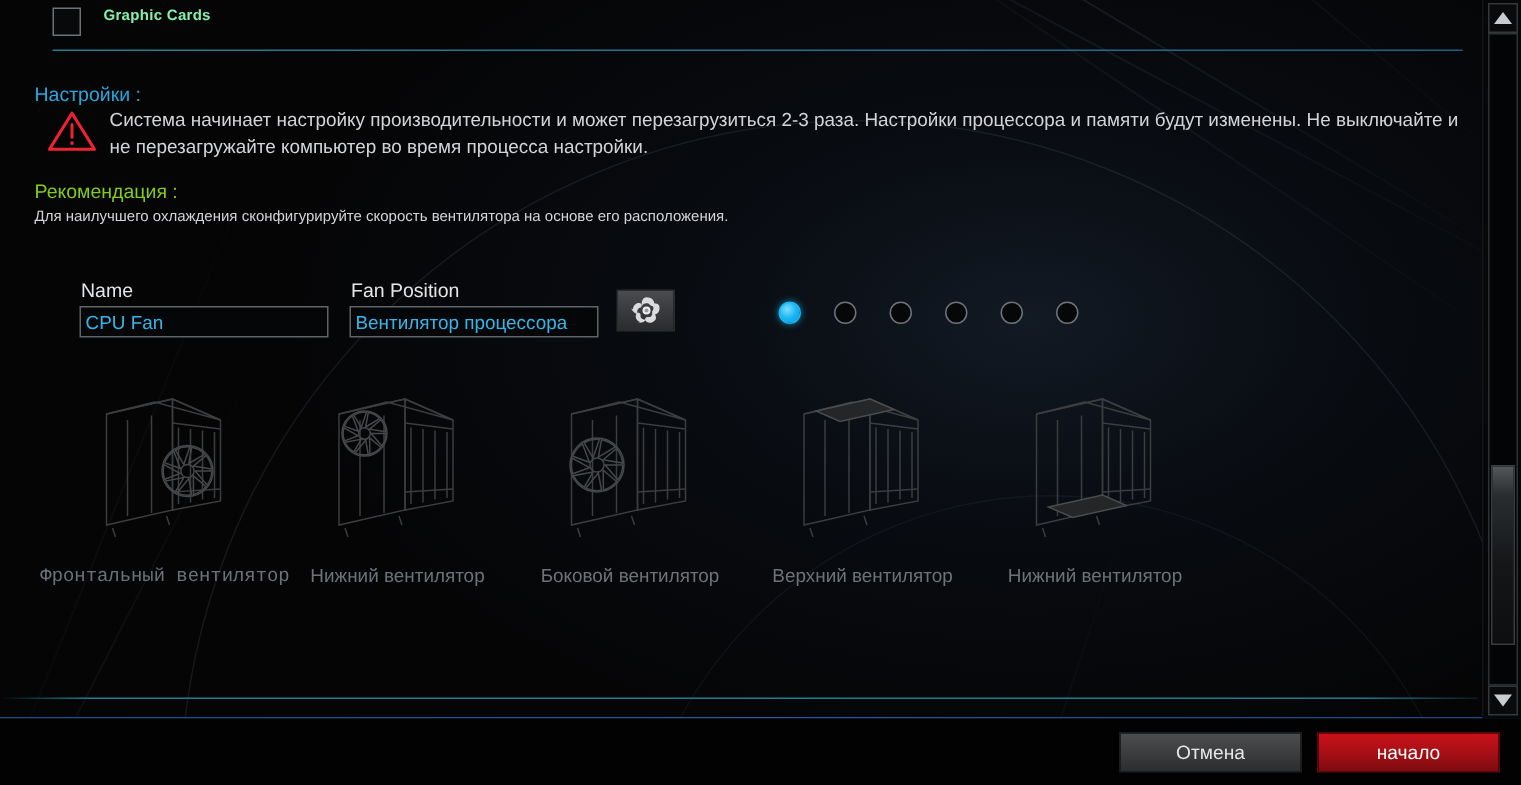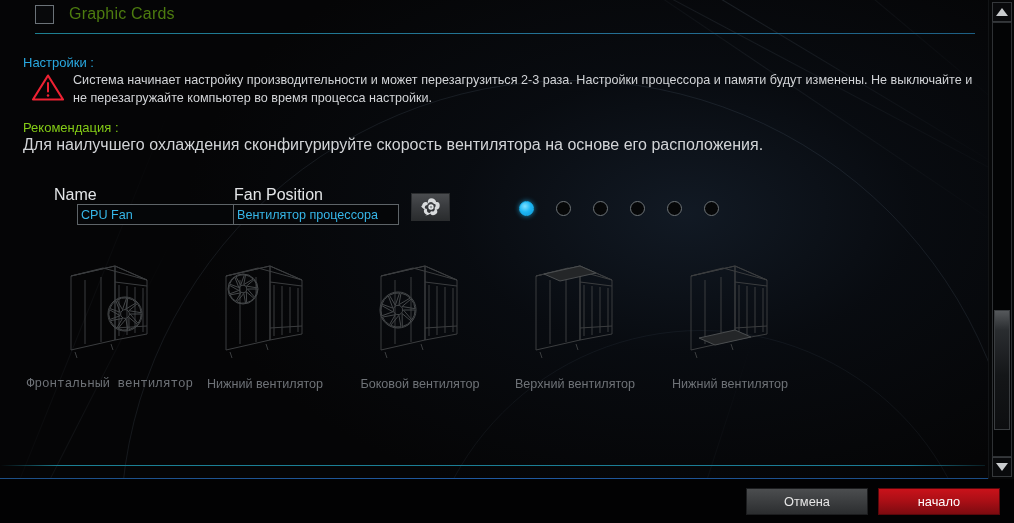--- a/index.html
+++ b/index.html
@@ -86,23 +86,24 @@
     width: 19px;
     height: 19px;
     border: 1px solid #6b7278;
     background: #08090b;
     box-sizing: border-box;
   }
   .header-label {
     position: absolute;
     left: 69px;
     top: 5px;
-    font-size: 16px;
-    color: #4d7c0f;
+    font-size: 10px;
+    color: #86efac;
     letter-spacing: .2px;
+    font-weight: bold;
   }
   .header-rule {
     position: absolute;
     left: 35px;
     top: 33px;
     width: 940px;
     height: 1px;
     background: linear-gradient(to right, #1d7f91 0%, #246f94 60%, #1d5f84 100%);
   }
 
@@ -136,53 +137,53 @@
     left: 23px;
     top: 120px;
     font-size: 13px;
     color: #84cc16;
   }
   .rec-text {
     position: absolute;
     left: 23px;
     top: 136px;
     width: 900px;
-    font-size: 16px;
+    font-size: 10px;
     line-height: 18px;
     color: #d2d4d7;
   }
 
   
   .field {
     position: absolute;
   }
   .field .flabel {
     position: absolute;
     left: 1px;
     top: 0;
-    font-size: 16px;
+    font-size: 13px;
     color: #e3e5e7;
     white-space: nowrap;
   }
   .field .finput {
     position: absolute;
     top: 18px;
     left: 0;
     height: 21px;
     box-sizing: border-box;
     border: 1px solid #5e6468;
     background: #050608;
     color: #36b6e8;
     font-family: "Liberation Sans", sans-serif;
     font-size: 12.6px;
     padding: 0 3px;
     outline: none;
   }
   #field-name { left: 53px; top: 186px; }
-  #field-name .finput { width: 166px; margin-left: 24px; }
+  #field-name .finput { width: 166px; }
   #field-pos  { left: 233px; top: 186px; }
   #field-pos  .finput { width: 166px; }
 
   .fan-btn {
     position: absolute;
     left: 411px;
     top: 193px;
     width: 39px;
     height: 28px;
     border: 1px solid #2a2c2e;

